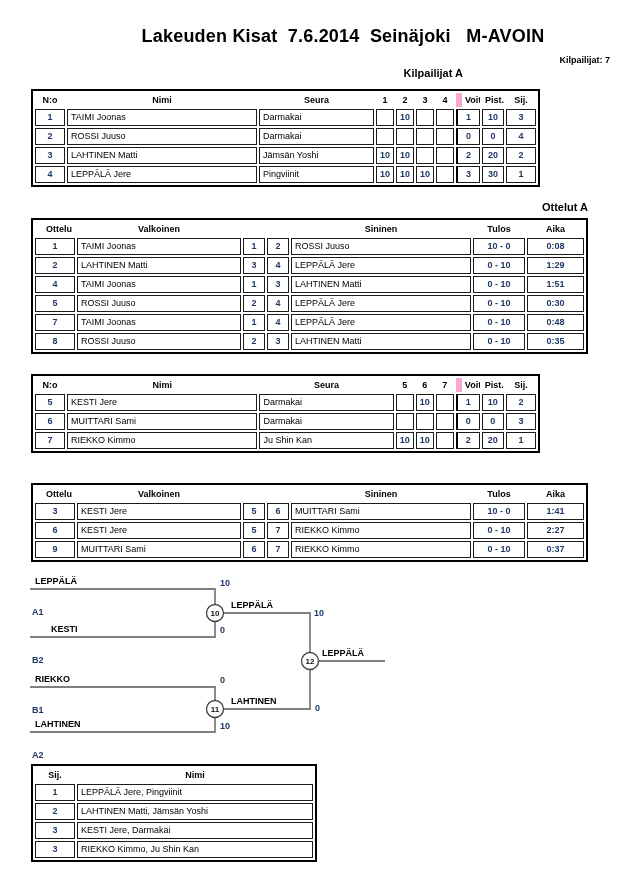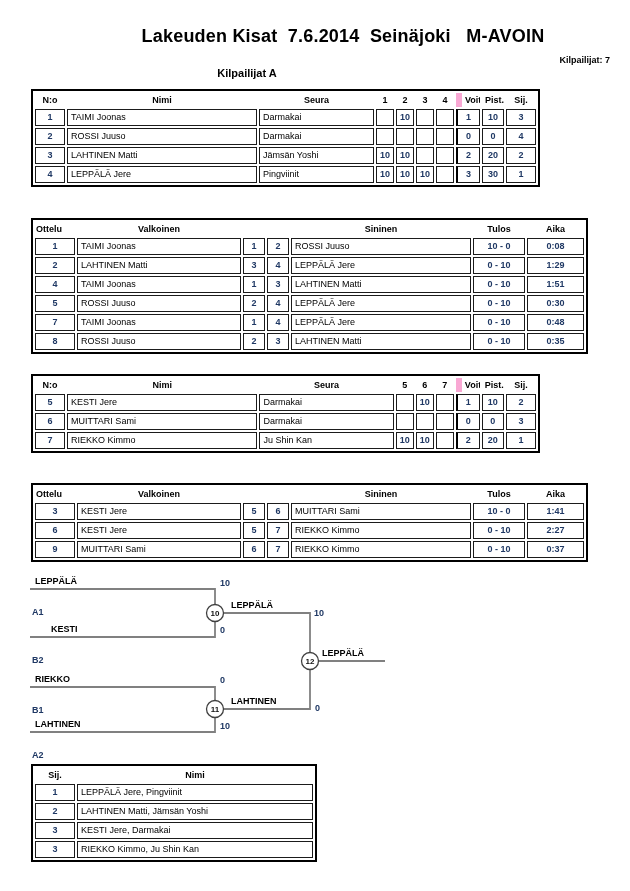--- a/index.html
+++ b/index.html
@@ -2,34 +2,34 @@
 <html><head>
 <meta charset="utf-8">
 <style>
   html,body { margin:0; padding:0; background:#fff; }
   .page { position:relative; width:630px; height:891px; background:#fff;
           font-family:"Liberation Sans",sans-serif; color:#000; overflow:hidden; }
 
   .doc-title { position:absolute; top:26px; left:0; width:630px; text-align:center;
                font-size:18px; font-weight:bold; white-space:pre; letter-spacing:.2px;margin-left:28px; }
   .competitors { position:absolute; top:55px; right:20px; font-size:9px; font-weight:bold; }
-  .sec-title { position:absolute; font-weight:bold; font-size:11px; text-align:center; }
+  .sec-title { position:absolute; font-weight:bold; font-size:11px; text-align:right; }
 
   table.grid { position:absolute; border-collapse:separate; border-spacing:2px;
                border:2px solid #000; table-layout:fixed; background:#fff; }
   .grid th, .grid td { box-sizing:border-box; font-size:9px; line-height:11px;
                overflow:hidden; white-space:nowrap; padding:0 3px; }
   .grid th { border:none; font-weight:bold; text-align:center; height:14px; vertical-align:middle; }
   .grid td { border:1px solid #1b1b1b; height:17px; vertical-align:middle; }
   .name { text-align:left; padding-left:5px; }
   .num  { text-align:center; font-weight:bold; color:#1f3864; padding:0 1px; }
   .hdiv { border-right:1px solid #1b1b1b; }
   th.thickL { border-left:6px solid #f9a8d4; }
   td.thickL { border-left:2px solid #000; }
-  th.lft { text-align:left; padding-left:1px; }
+  th.lft { text-align:right; padding-left:1px; }
 
   .bracket { position:absolute; left:0; top:570px; width:630px; height:185px; }
   .bracket svg { position:absolute; left:0; top:0; }
   .blabel { position:absolute; font-size:9px; font-weight:bold; white-space:nowrap; }
   .bseed  { color:#1f3864;margin-top:16px; }
   .bscore { color:#1f3864; }
   .bcnum  { position:absolute; font-size:8px; font-weight:bold; color:#111;
             transform:translate(-50%,-50%); }
 </style>
 </head>
@@ -113,20 +113,21 @@
           <td class="num">10</td>
           <td class="num">10</td>
           <td class="num"></td>
           <td class="num thickL">3</td>
           <td class="num">30</td>
           <td class="num">1</td>
         </tr>
     </tbody>
   </table>
 
+  <div class="sec-title" style="top:201px;left:31px;width:557px;">Ottelut A</div>
   <table class="grid" style="left:31px;top:218px;width:557px;">
     <colgroup>
         <col style="width:40px">
         <col style="width:164px">
         <col style="width:22px">
         <col style="width:22px">
         <col style="width:180px">
         <col style="width:52px">
         <col style="width:57px">
       </colgroup>

